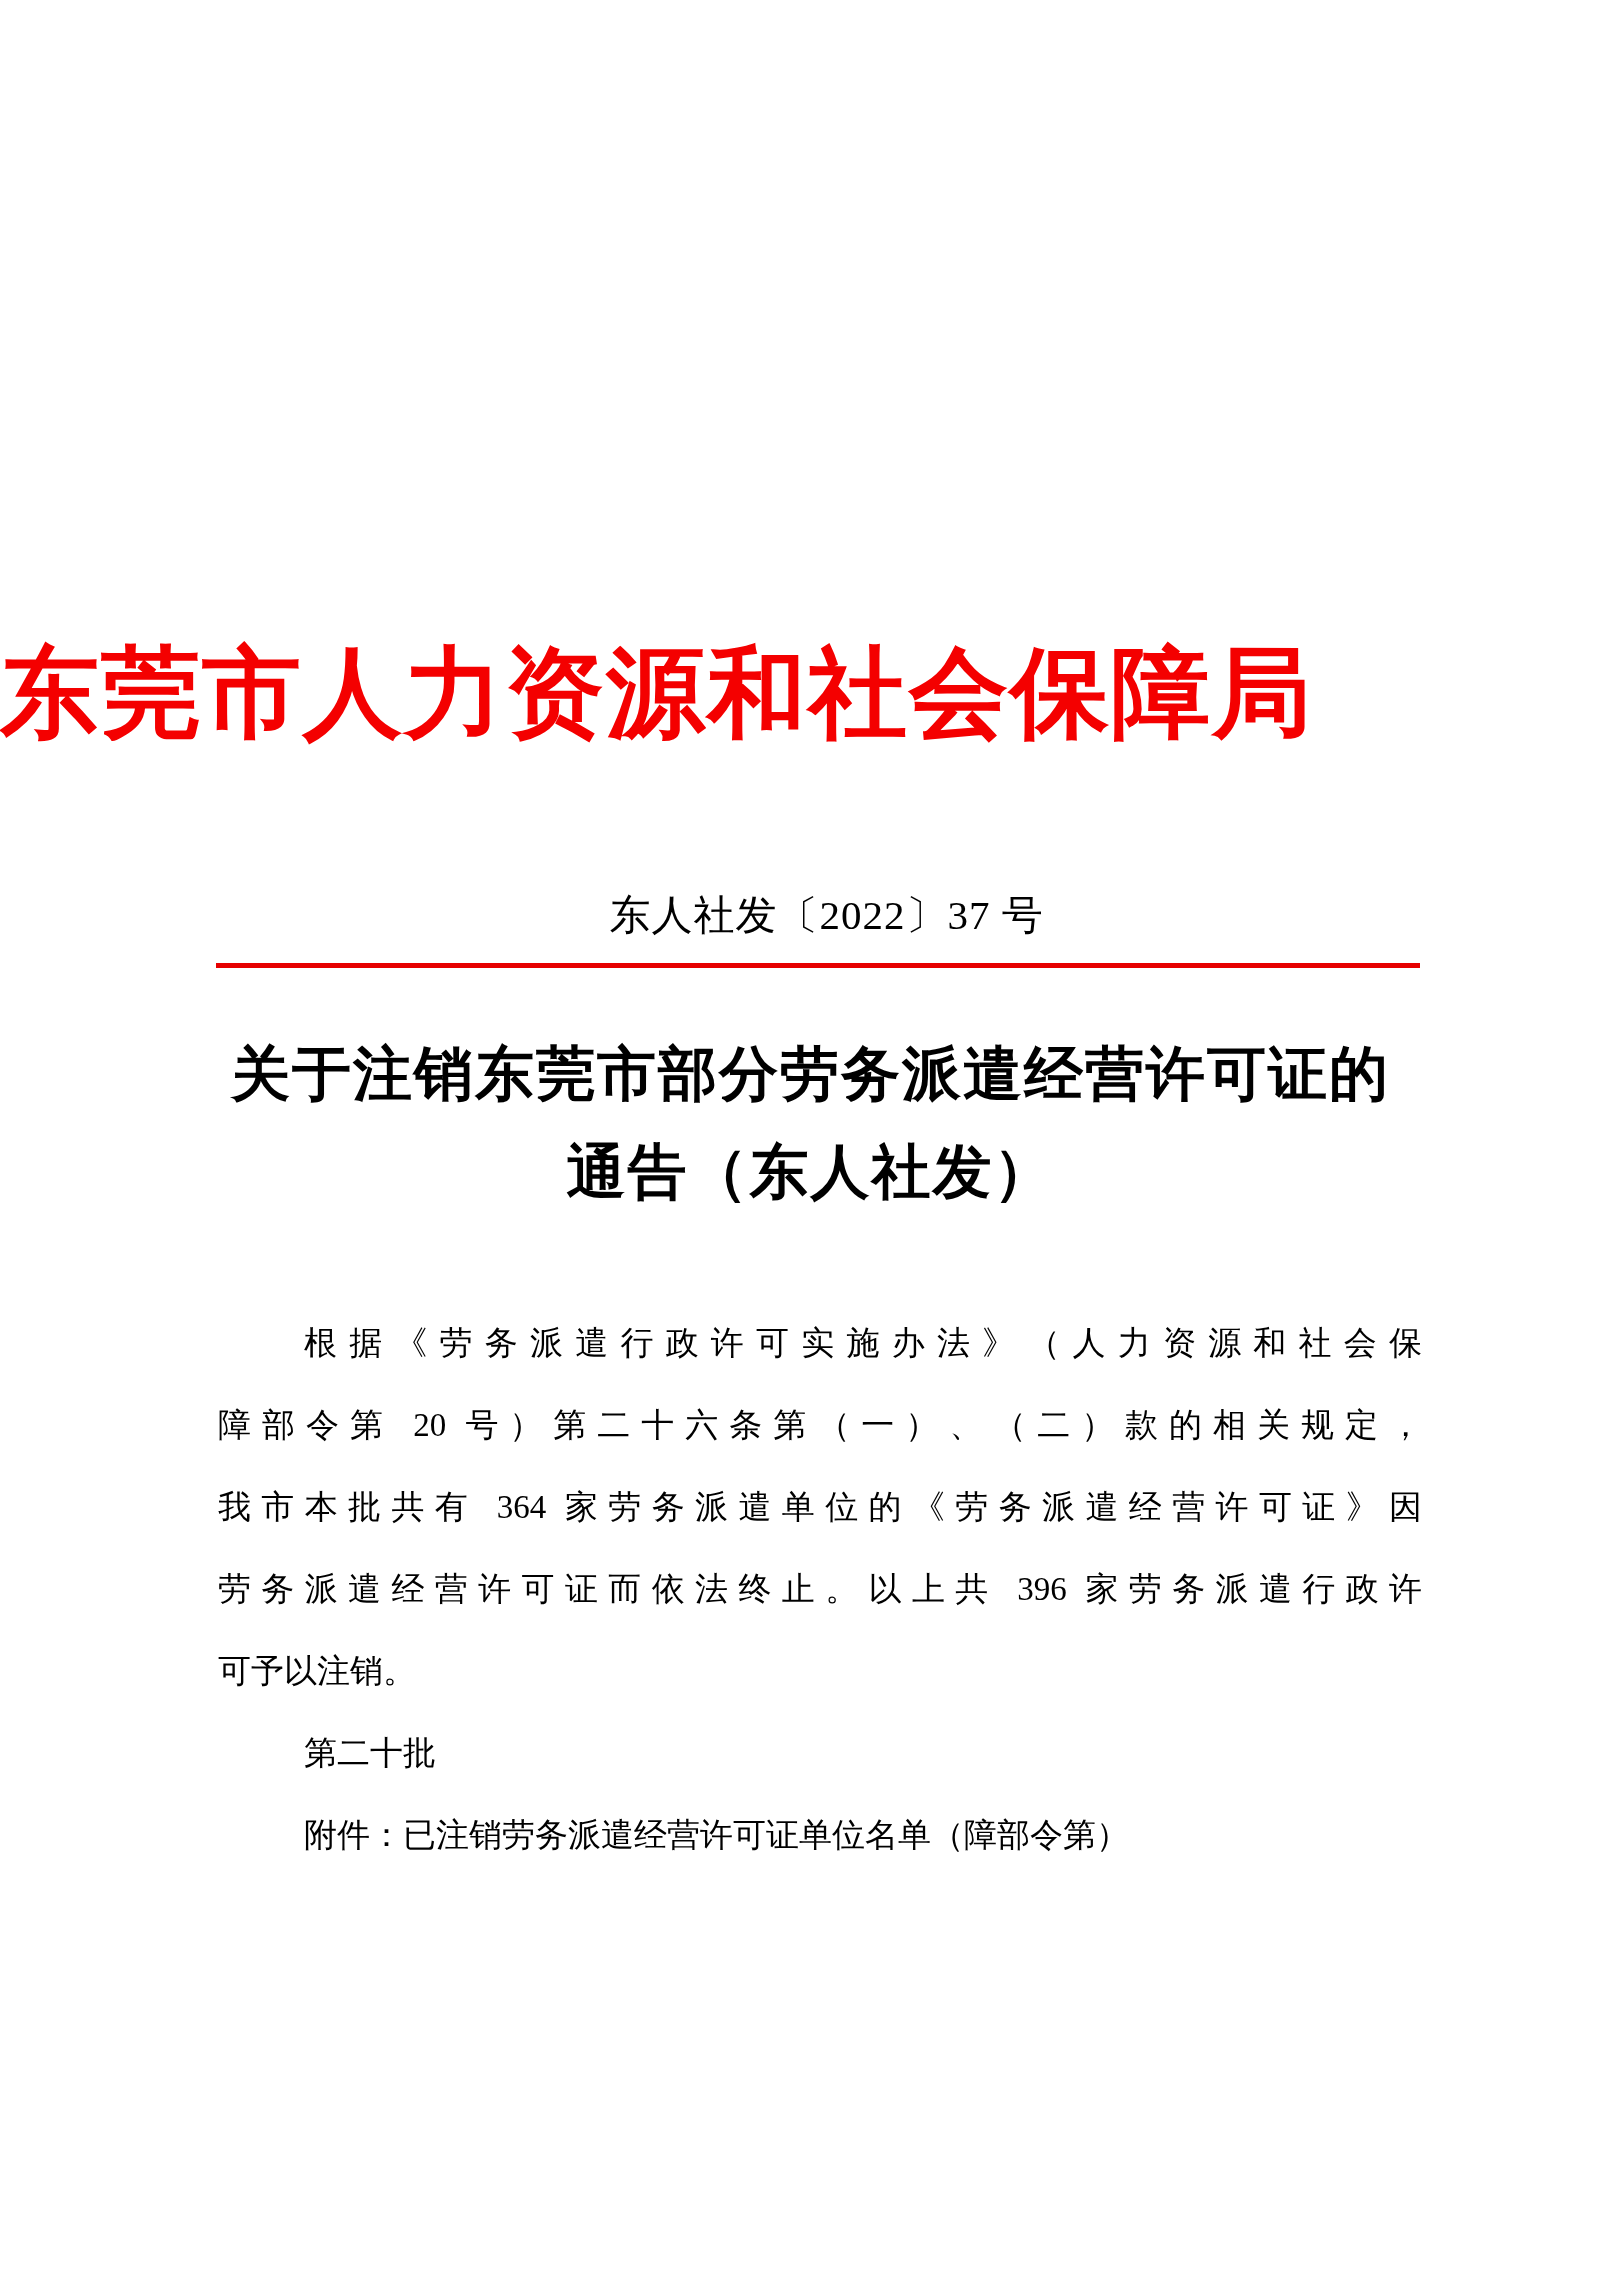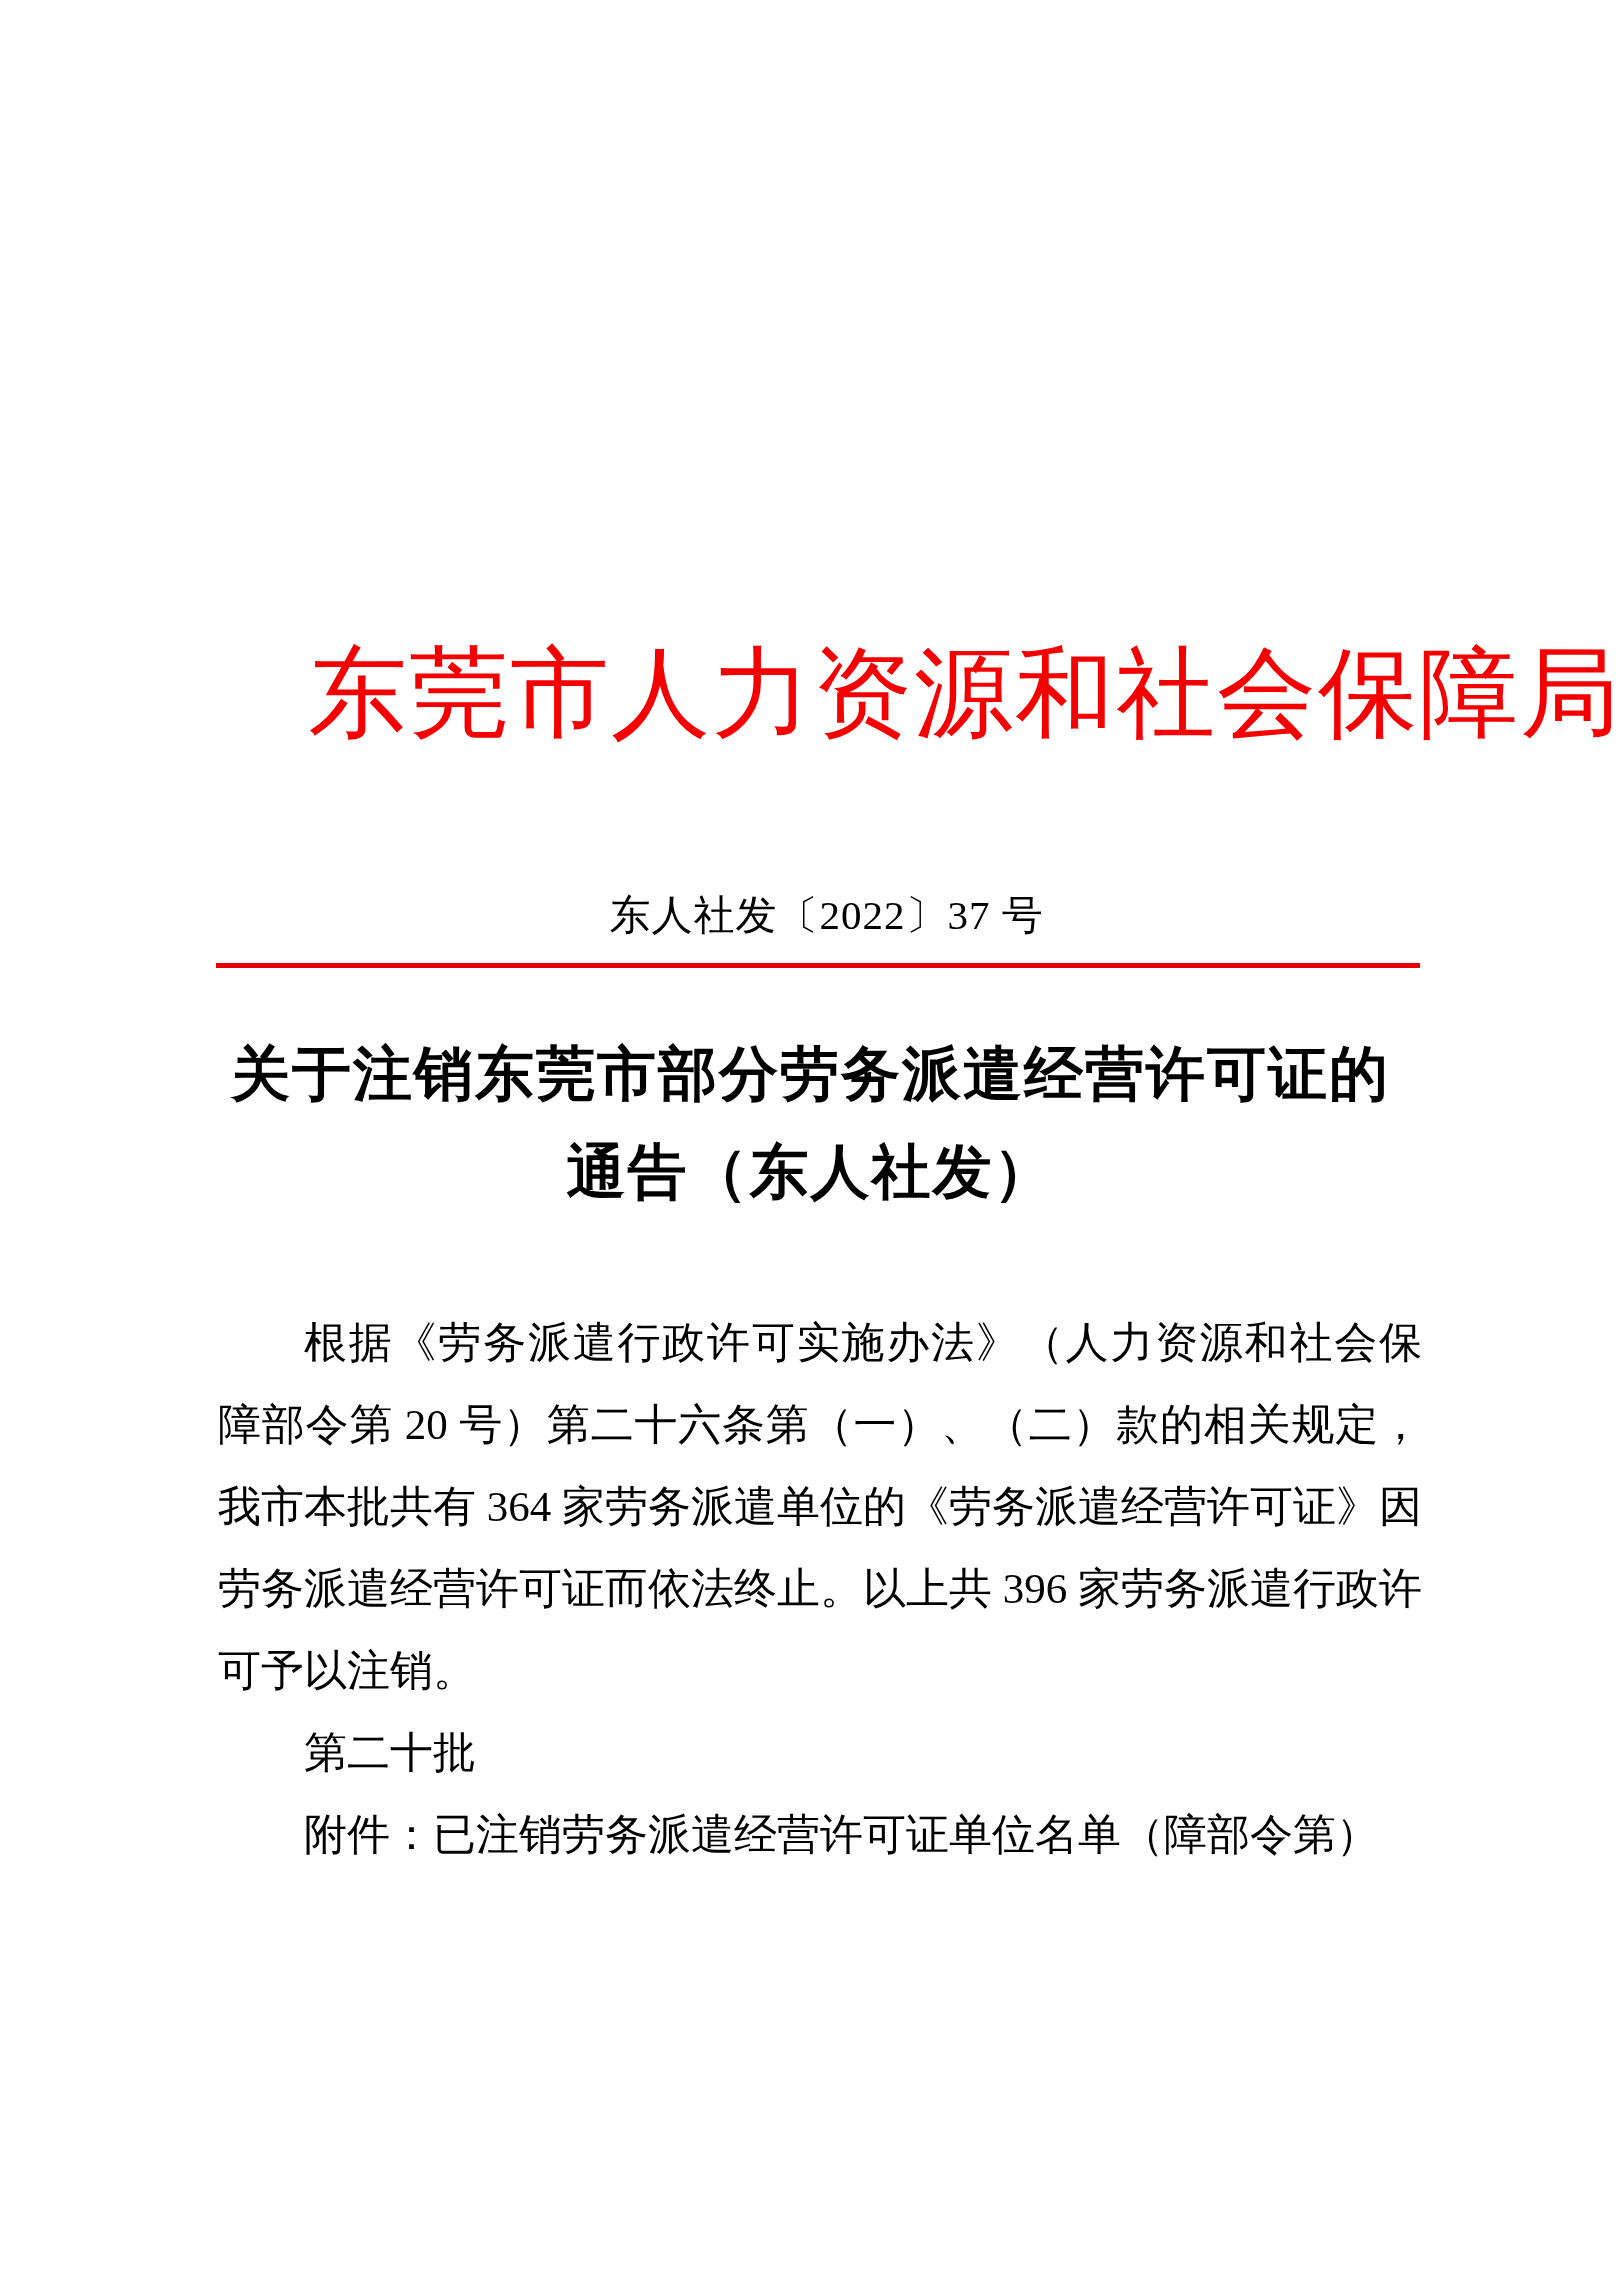--- a/index.html
+++ b/index.html
@@ -15,24 +15,24 @@
     background: #ffffff;
     overflow: hidden;
     font-family: "Liberation Serif", "DejaVu Serif", serif;
     color: #000000;
   }
   .agency-name {
     position: absolute;
     top: 642px;
     left: 0;
     width: 100%;
-    text-align: right;
+    text-align: left;
     font-size: 99px;
     line-height: 1.05;
-    font-weight: 400;
+    font-weight: 700;
     letter-spacing: 2px;
     white-space: nowrap;
   }
   .doc-number {
     position: absolute;
     top: 890px;
     left: 0;
     width: 100%;
     text-align: center;
     font-size: 41px;
@@ -60,21 +60,21 @@
     letter-spacing: 2px;
   }
   .doc-title .title-line {
     white-space: nowrap;
   }
   .body-block {
     position: absolute;
     top: 1302px;
     left: 218px;
     width: 1204px;
-    font-size: 43px;
+    font-size: 33px;
     line-height: 82px;
   }
   .line {
     white-space: nowrap;
     overflow: visible;
   }
   .line.justify {
     text-align: justify;
     text-align-last: justify;
   }

